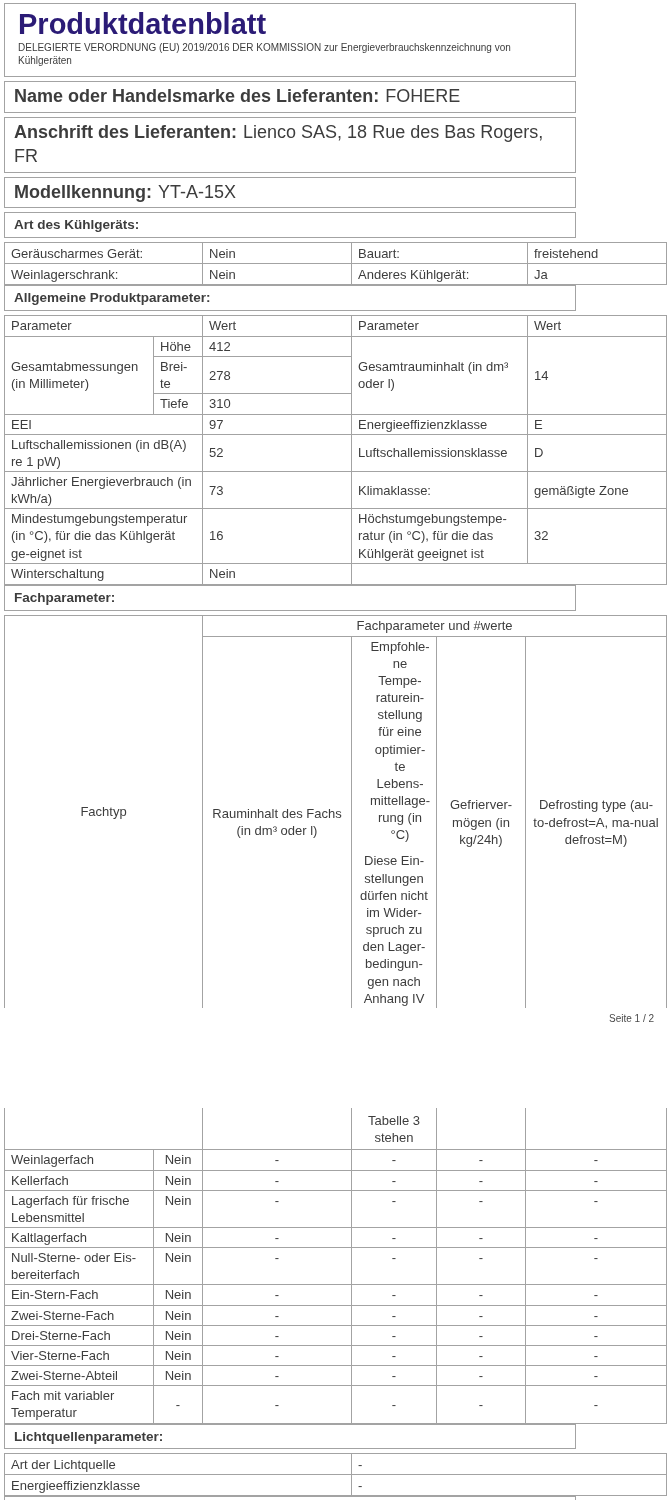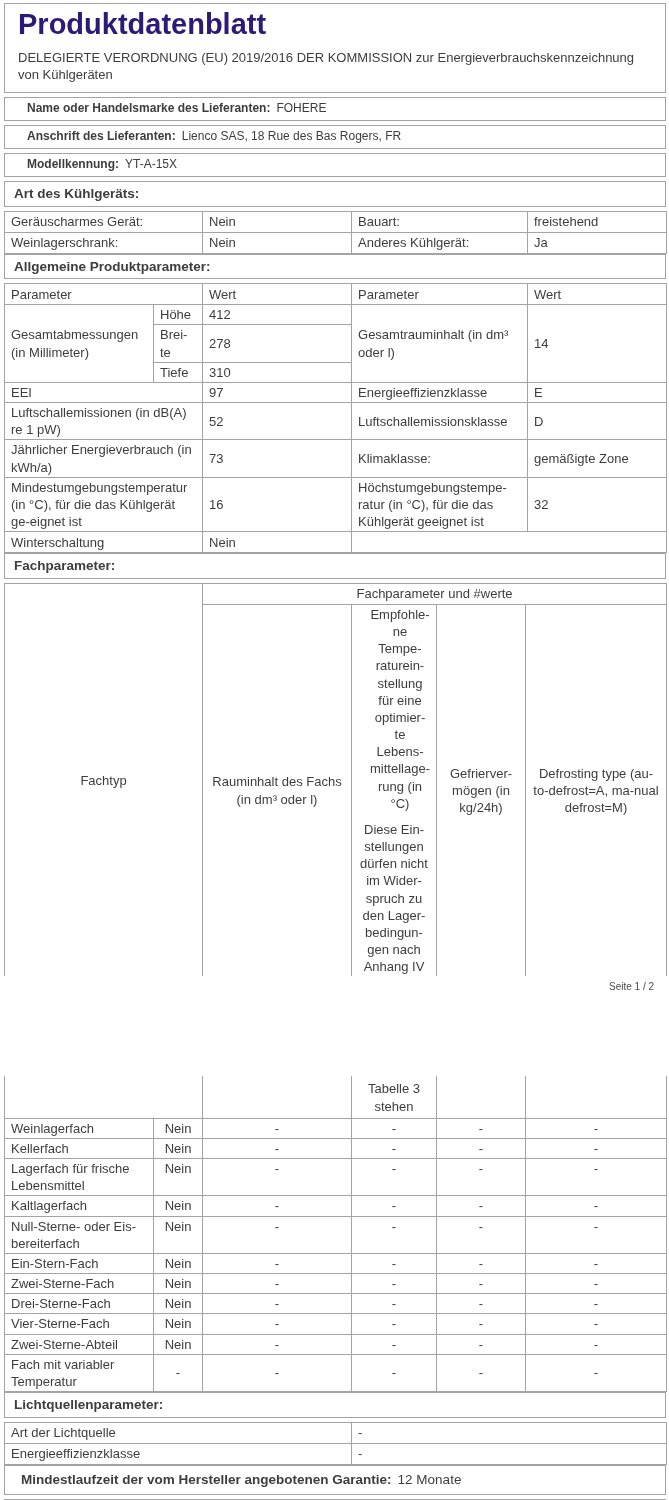--- a/index.html
+++ b/index.html
@@ -5,25 +5,25 @@
   * { box-sizing: border-box; }
   html, body { margin: 0; padding: 0; }
   body {
     width: 669px; height: 1500px; overflow: hidden;
     background: #ffffff;
     font-family: "Liberation Sans", sans-serif;
     color: #3d3d3d;
     font-size: 13px; line-height: 1.32;
   }
   .doc { padding: 3px 3px 0 4px; width: 669px; }
-  .block { border: 1px solid #a3a3a3; margin-bottom: 4px; background: #fff; width: 662px; }
+  .block { border: 1px solid #a3a3a3; margin-bottom: 4px; background: #fff; width: 572px; }
   .hdr-block { padding: 5px 13px 9px 13px; }
   .title { font-size: 29px; font-weight: bold; color: #2b1b76; line-height: 1.1; }
-  .reg { font-size: 13px; margin-top: 8px; max-width: 632px; }
-  .info-row { padding: 3px 22px; font-size: 12px; }
+  .reg { font-size: 10px; max-width: 632px; }
+  .info-row { padding: 3px 9px; font-size: 18px; }
   .lbl { font-weight: bold; }
   .val { margin-left: 6px; }
   .section { padding: 3px 9px; font-size: 13.5px; font-weight: bold; }
 
   table.tbl { border-collapse: collapse; table-layout: fixed; width: 662px; }
   table.tbl td { border: 1px solid #a3a3a3; padding: 1px 6px; vertical-align: middle; overflow: hidden; word-wrap: break-word; }
   .center { text-align: center; }
   .h21 td { height: 21px; }
 
   

